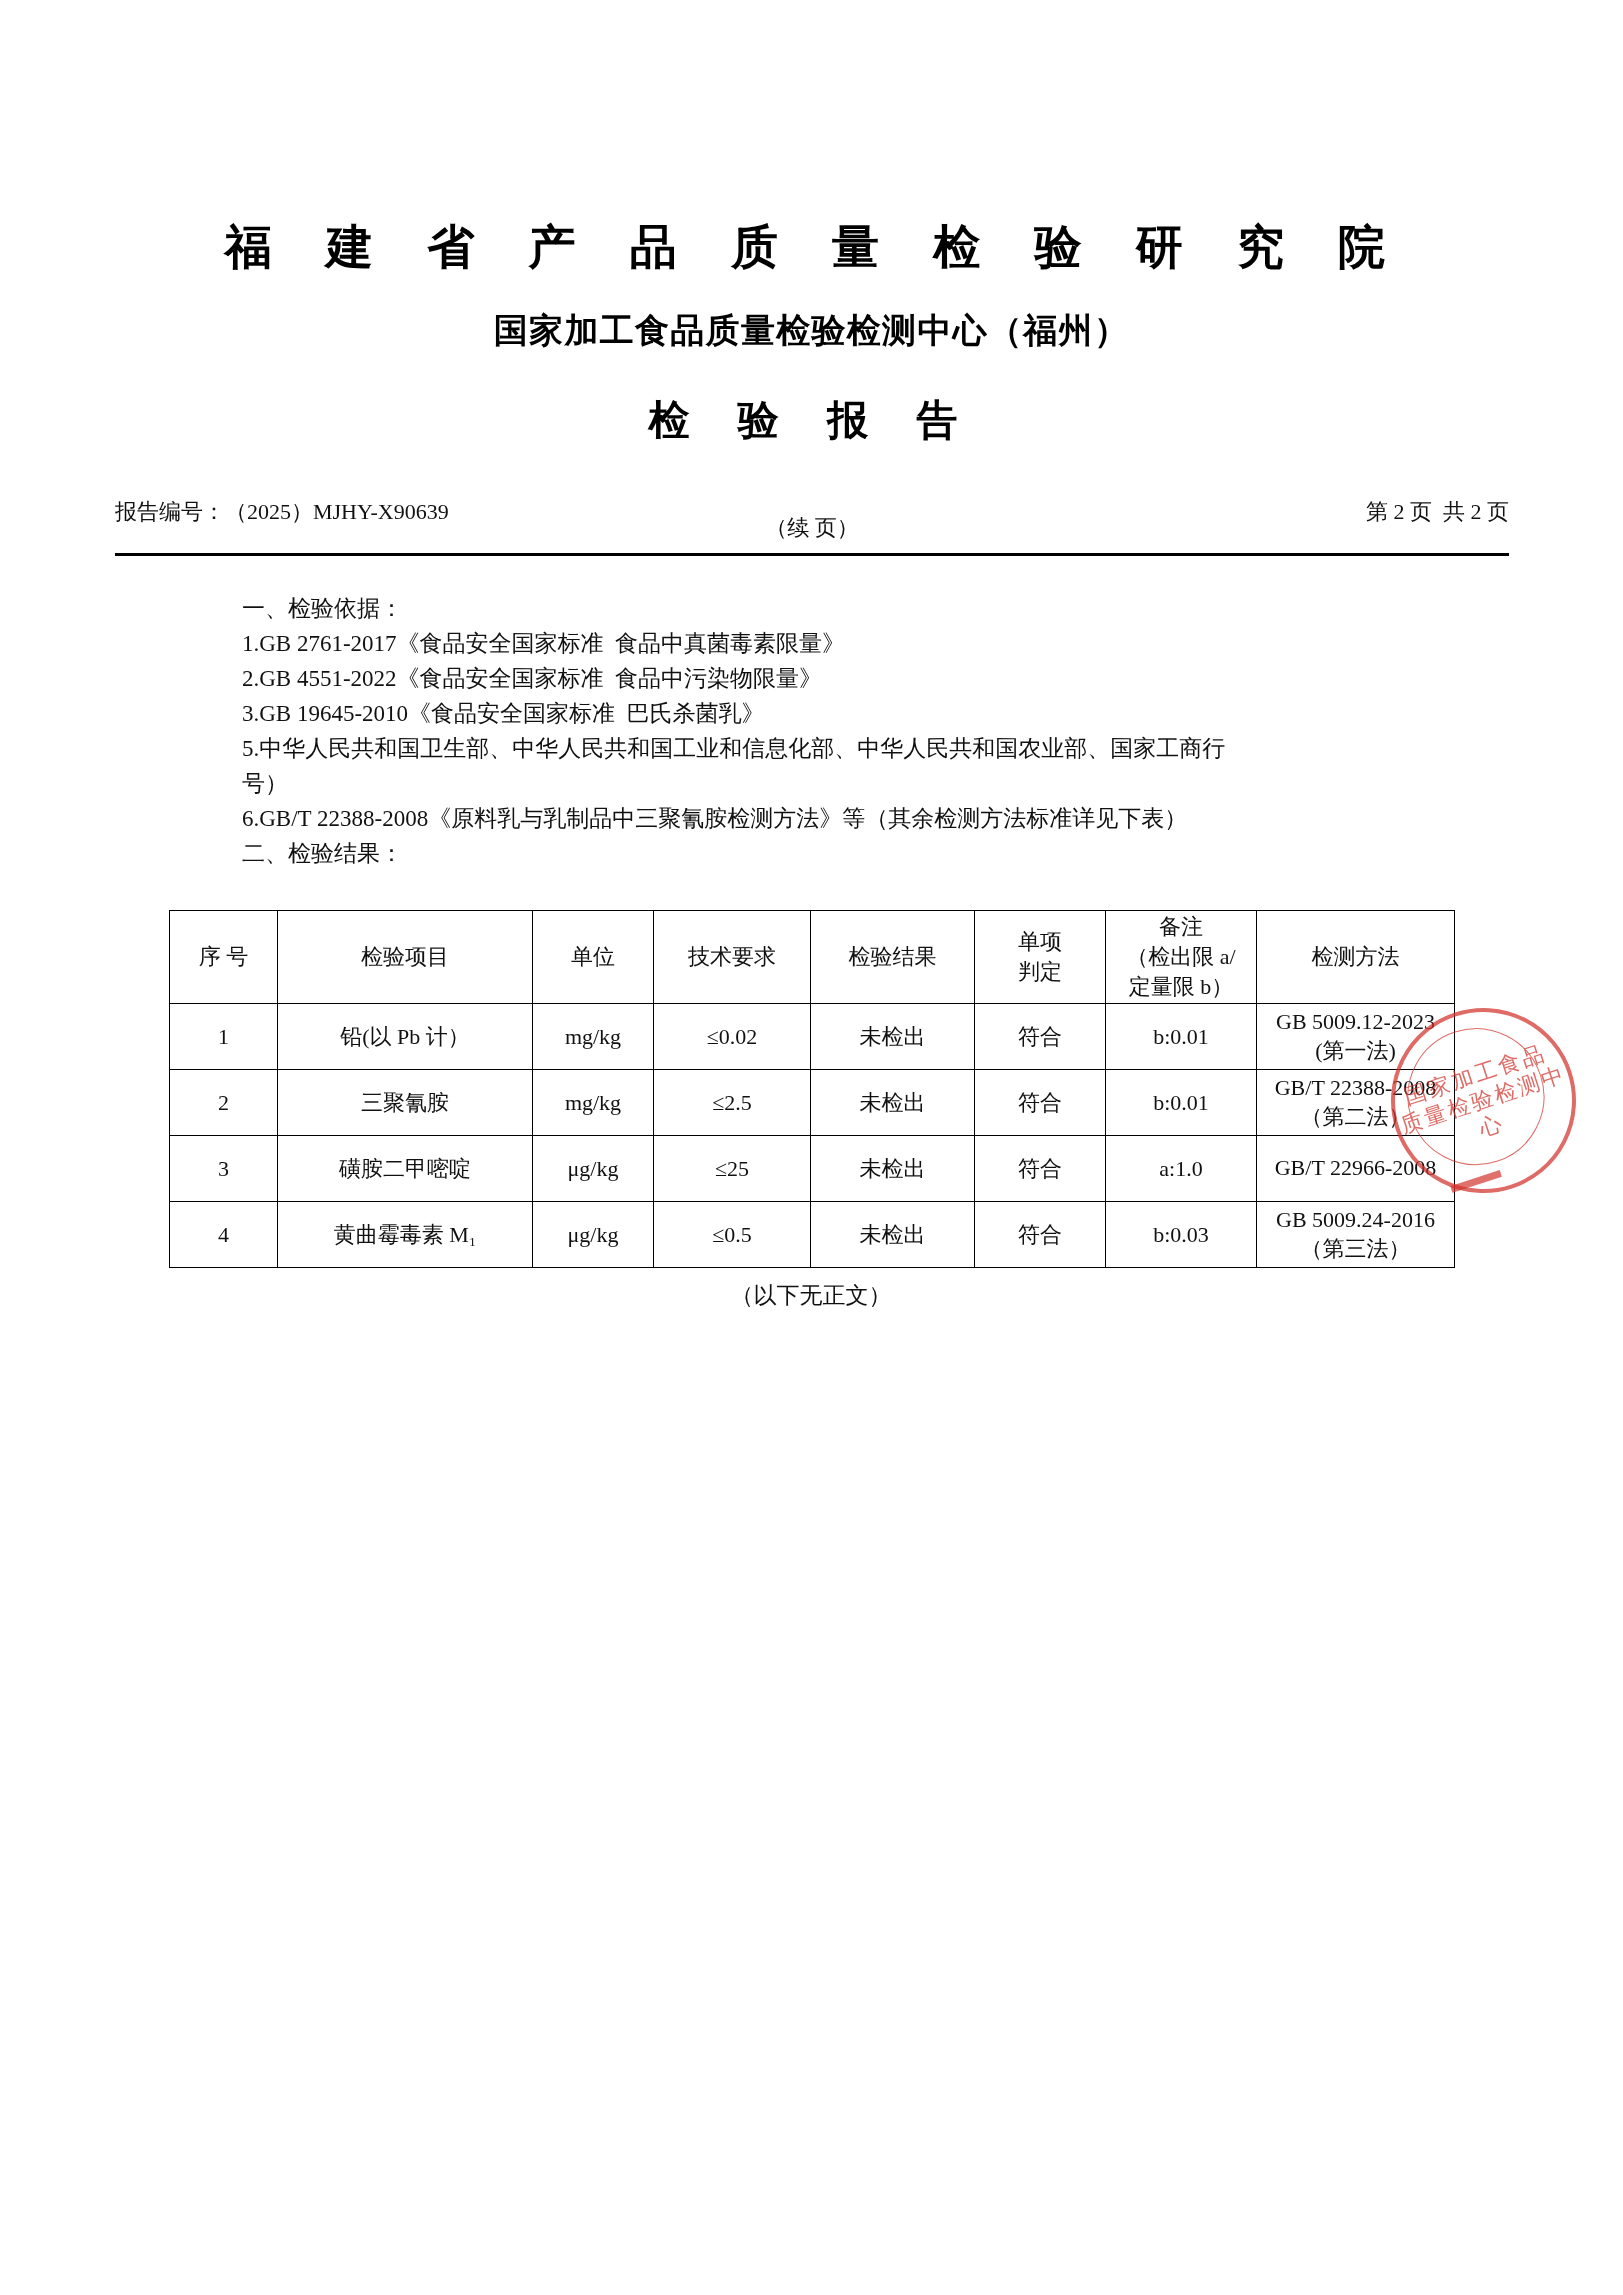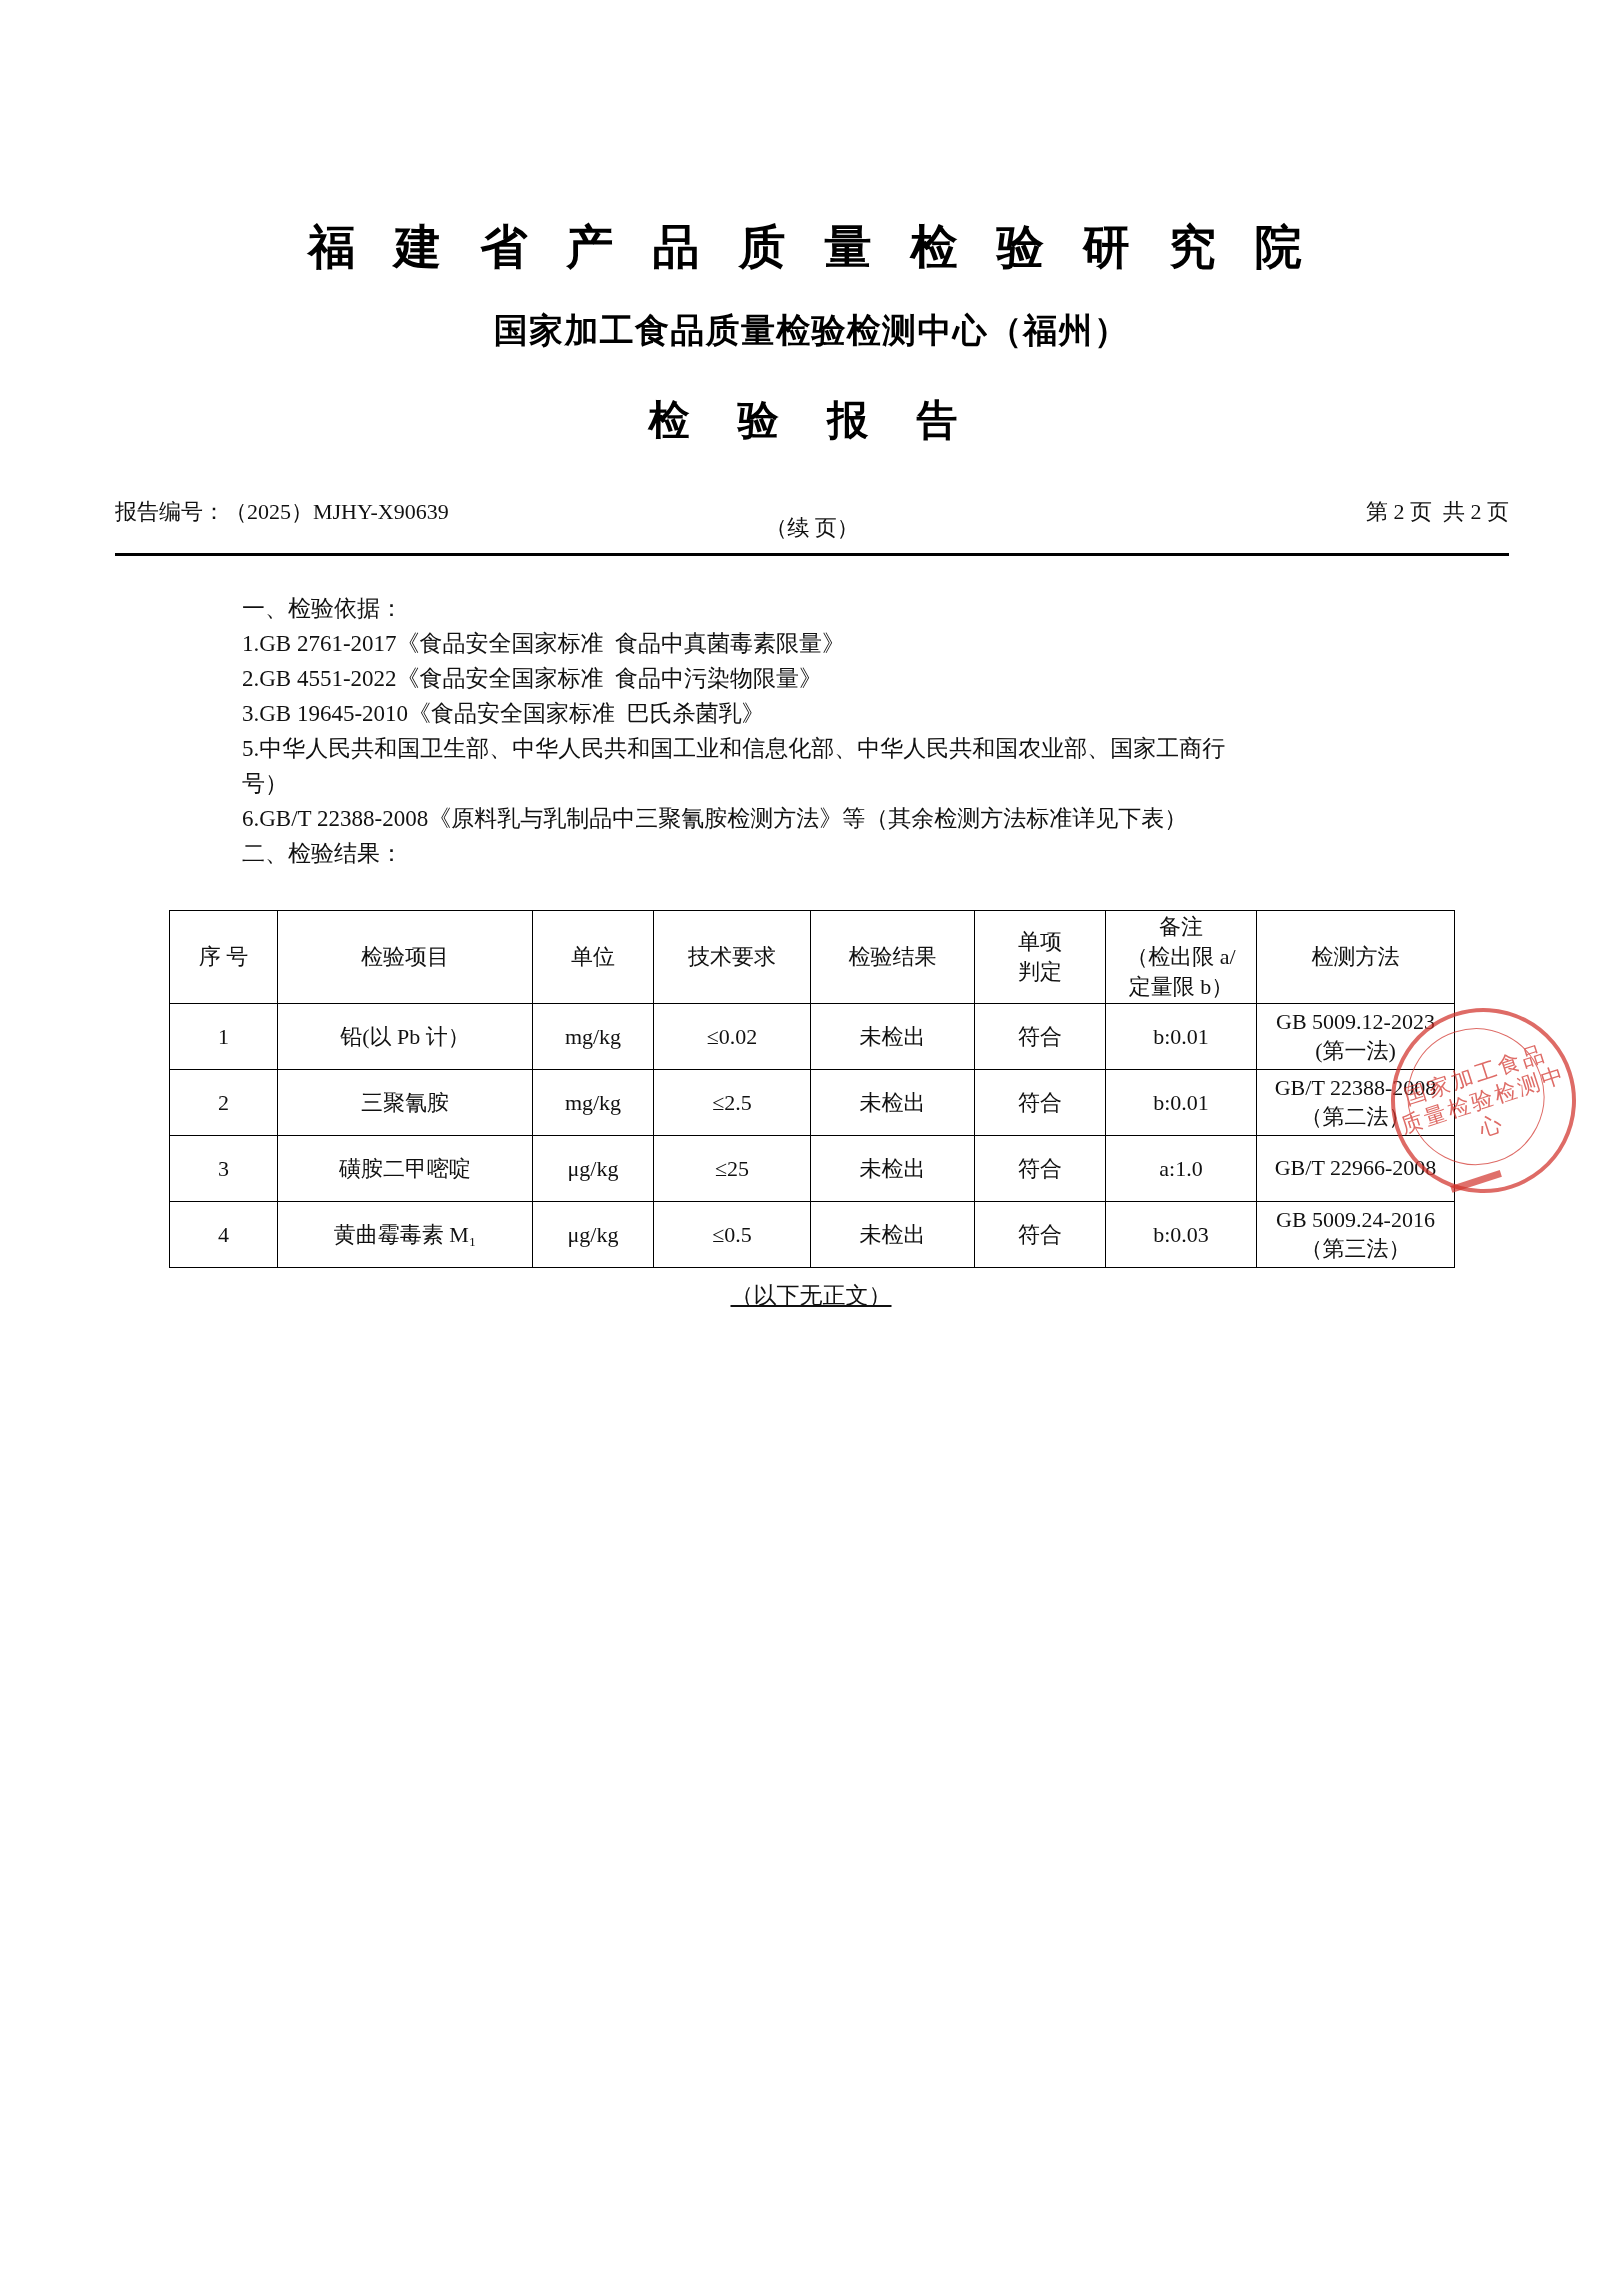--- a/index.html
+++ b/index.html
@@ -27,21 +27,21 @@
   }
   
   .hdr {
     position: absolute;
     left: 0;
     width: 1623px;
     text-align: center;
   }
   .title-main {
     top: 216px;
-    font-family: Liberation Sans, sans-serif;
+    font-family: Liberation Mono, monospace;
     font-weight: bold;
     font-size: 47px;
     letter-spacing: 13px;
     color: #000;
   }
   .title-sub {
     top: 308px;
     font-family: "DejaVu Sans", sans-serif;
     font-weight: bold;
     font-size: 34px;
@@ -147,21 +147,20 @@
     font-size: 21.6px;
   }
   .hdr-2line { line-height: 1.3; }
   .footnote {
     position: absolute;
     left: 169px;
     top: 1280px;
     width: 1284px;
     text-align: center;
     font-size: 23px;
-    text-decoration: underline;
   }
   
   .seal {
     position: absolute;
     left: 1391px;
     top: 1008px;
     width: 177px;
     height: 177px;
     border: 4.6px solid #d2332c;
     border-radius: 50%;

